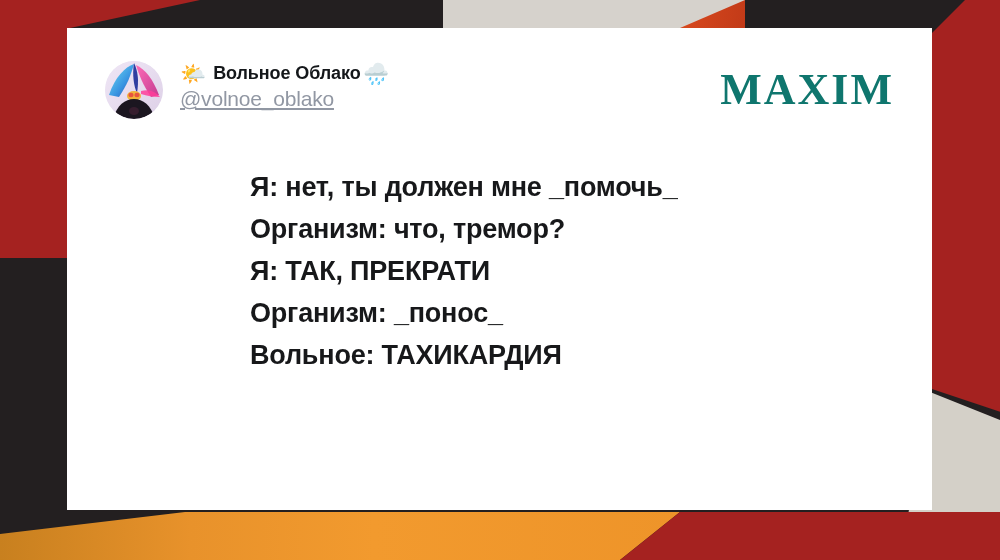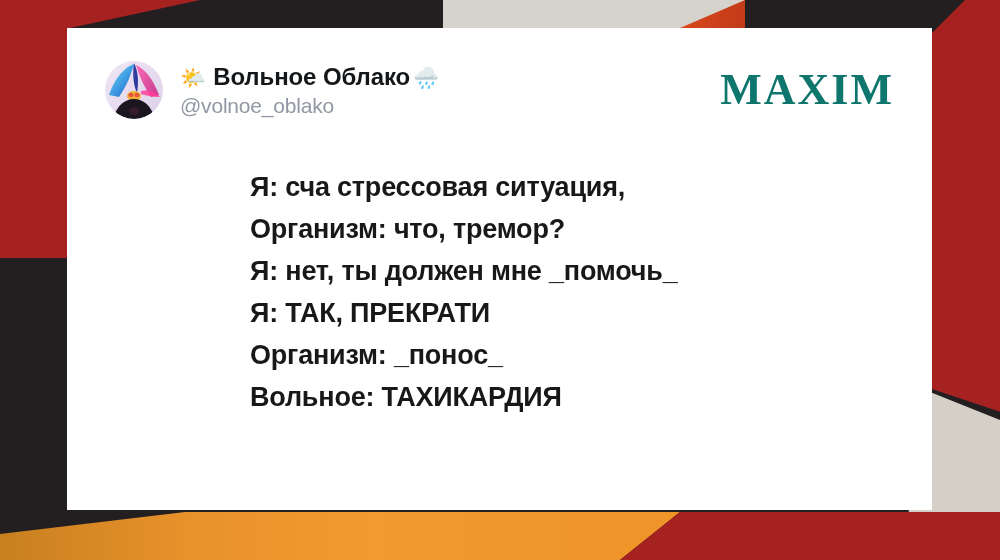--- a/index.html
+++ b/index.html
@@ -133,30 +133,31 @@
     white-space: nowrap;
   }
   .emoji {
     font-size: 21px;
     line-height: 1;
     display: inline-block;
   }
   .emoji-left { margin-right: 7px; }
   .emoji-right { margin-left: 3px; }
   .display-name {
-    font-size: 24px;
+    font-size: 18px;
     font-weight: bold;
     color: #14171A;
     letter-spacing: -0.1px;
   }
   .handle {
     font-size: 21px;
     color: #9197A3;
     margin-top: 3px;
     letter-spacing: -0.2px;
+    text-decoration: underline;
   }
 
   
   .brand-logo {
     position: absolute;
     right: 38px;
     top: 40px;
     font-family: "Liberation Serif", "DejaVu Serif", serif;
     font-size: 44px;
     font-weight: bold;
@@ -245,22 +246,21 @@
           <span class="display-name">Вольное Облако</span>
           <span class="emoji emoji-right">🌧️</span>
         </div>
         <div class="handle">@volnoe_oblako</div>
       </div>
     </div>
 
     <div class="brand-logo">MAXIM</div>
 
     <div class="tweet-body">
-      <div class="tweet-line">Я: сча стрессовая ситуация,</div>
+      <div class="tweet-line">Я: нет, ты должен мне _помочь_</div>
       <div class="tweet-line">Организм: что, тремор?</div>
-      <div class="tweet-line">Я: нет, ты должен мне _помочь_</div>
       <div class="tweet-line">Я: ТАК, ПРЕКРАТИ</div>
       <div class="tweet-line">Организм: _понос_</div>
       <div class="tweet-line">Вольное: ТАХИКАРДИЯ</div>
     </div>
 
   </div>
 </div>
 
 </body></html>

